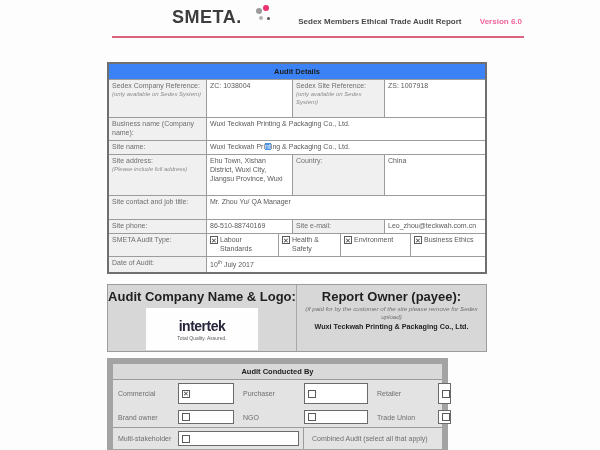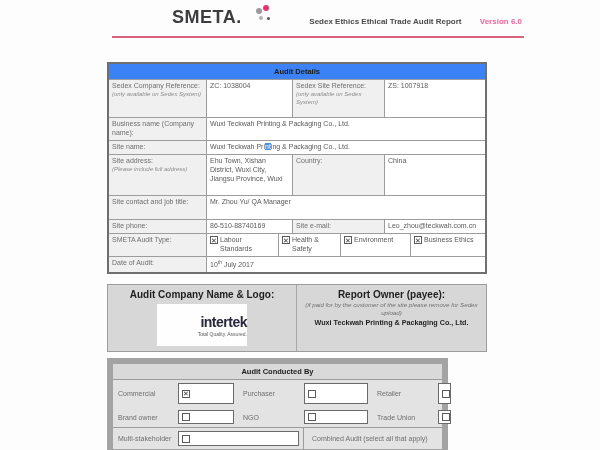--- a/index.html
+++ b/index.html
@@ -41,22 +41,22 @@
   
   .cb { width:8px; height:8px; border:1px solid #5a5a5a; background:#fff; display:inline-flex; align-items:center; justify-content:center; flex:0 0 auto; font-size:7px; line-height:1; color:#333; }
   .cb.checked::after { content:"\2715"; }
   .cbwrap { display:flex; gap:2px; align-items:flex-start; }
   .cbwrap .txt { min-width:0; }
 
   
   .mid { position:absolute; left:107px; top:284px; width:380px; height:68px; background:#d7d7d7; border:1px solid #9c9c9c; display:grid; grid-template-columns:1fr 1fr; }
   .mid-left { border-right:1px solid #a8a8a8; text-align:center; padding-top:4px; }
   .mid-right { text-align:center; padding:4px 8px 0; }
-  .mid-title { font-weight:bold; font-size:10px; color:#1f1f1f; }
-  .intertek-box { width:90px; height:42px; background:#fefefe; margin:4px auto 0; display:flex; flex-direction:column; align-items:flex-end; justify-content:center; }
+  .mid-title { font-weight:bold; font-size:13px; color:#1f1f1f; }
+  .intertek-box { width:112px; height:42px; background:#fefefe; margin:4px auto 0; display:flex; flex-direction:column; align-items:center; justify-content:center; }
   .intertek-name { font-size:14px; font-weight:bold; letter-spacing:-.5px; color:#26263c; }
   .intertek-tag { font-size:5px; color:#5d5d5d; margin-top:1px; }
   .mid-note { font-style:italic; font-size:6.2px; color:#707070; margin-top:1px; line-height:1.3; }
   .mid-owner { font-weight:bold; font-size:7.2px; color:#1f1f1f; margin-top:1px; }
 
   
   .acb { position:absolute; left:107px; top:358px; width:341px; border:6px solid #a3a3a3; background:#e3e3e3; font-size:7px; color:#6e6e6e; }
   .acb-title { background:#d9d9d9; border-bottom:1px solid #9c9c9c; text-align:center; font-weight:bold; color:#1c1c1c; font-size:7.5px; padding:3px 0; }
   .acb-row { display:grid; grid-template-columns:65px 60px 66px 68px 66px 1fr; align-items:stretch; }
   .acb-r1 { min-height:27px; } .acb-r2 { min-height:20px; }
@@ -73,21 +73,21 @@
   <div class="logo">
     <span class="logo-text">SMETA.</span>
     <span class="dots">
       <span class="dot dot-gray-lg"></span>
       <span class="dot dot-pink"></span>
       <span class="dot dot-gray-sm"></span>
       <span class="dot dot-dark"></span>
     </span>
   </div>
   <div class="hdr-title">
-    <span>Sedex Ethics Ethical Trade Audit Report</span>
+    <span>Sedex Members Ethical Trade Audit Report</span>
     <span class="ver">Version 6.0</span>
   </div>
   <div class="hdr-rule"></div>
 
   <div class="dt">
     <div class="row">
         <div class="tbl-title">Audit Details</div>
       </div>
 
     <div class="row cols4 h-refs">

